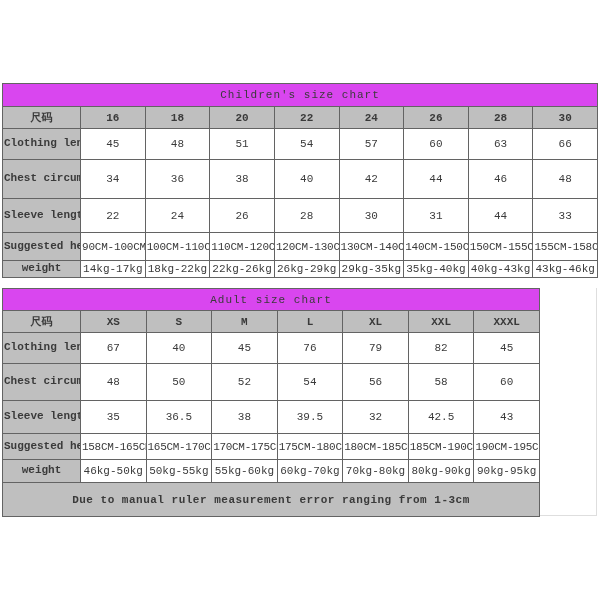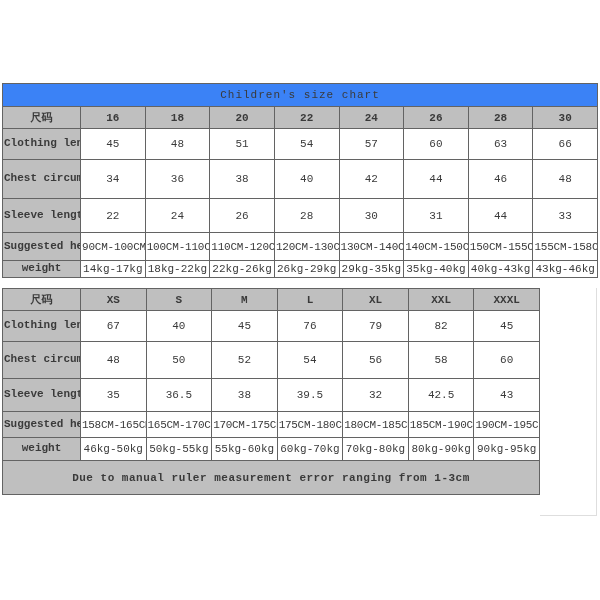--- a/index.html
+++ b/index.html
@@ -13,21 +13,21 @@
     background:#ffffff;
   }
   table.size-table td{
     border:1px solid #636363;text-align:center;vertical-align:middle;
     overflow:hidden;padding:0 1px;font-size:11px;color:#3a3a3a;
     white-space:nowrap;
   }
   #children-table{left:2px;top:83px;width:596px;}
   #adult-table{left:2px;top:288px;width:538px;}
   td.title-cell{
-    background:#3b82f6;font-size:14px;font-weight:normal;color:#111;
+    background:#d946ef;font-size:14px;font-weight:normal;color:#111;
     letter-spacing:1px;
   }
   td.hdr{background:#bfbfbf;font-weight:bold;color:#1f1f1f;margin-top:37px;}
   td.label-cell{
     background:#bfbfbf;font-weight:bold;color:#1f1f1f;
     white-space:normal;line-height:1.25;font-size:11px;
   }
   td.label-small{font-size:9.5px;}
   td.val-small{font-size:8px;letter-spacing:-0.2px;}
   td.val-mid{font-size:9.5px;letter-spacing:-0.3px;}
@@ -133,20 +133,23 @@
         <col>
         <col>
         <col>
         <col>
         <col>
         <col>
         <col>
       </colgroup>
       <tbody>
         <tr style="height: 22px;">
+          <td class="title-cell" colspan="8">Adult size chart</td>
+        </tr>
+        <tr style="height: 22px;">
           <td class="hdr">尺码</td>
           <td class="hdr">XS</td>
           <td class="hdr">S</td>
           <td class="hdr">M</td>
           <td class="hdr">L</td>
           <td class="hdr">XL</td>
           <td class="hdr">XXL</td>
           <td class="hdr">XXXL</td>
         </tr>
         <tr style="height: 31px;">

